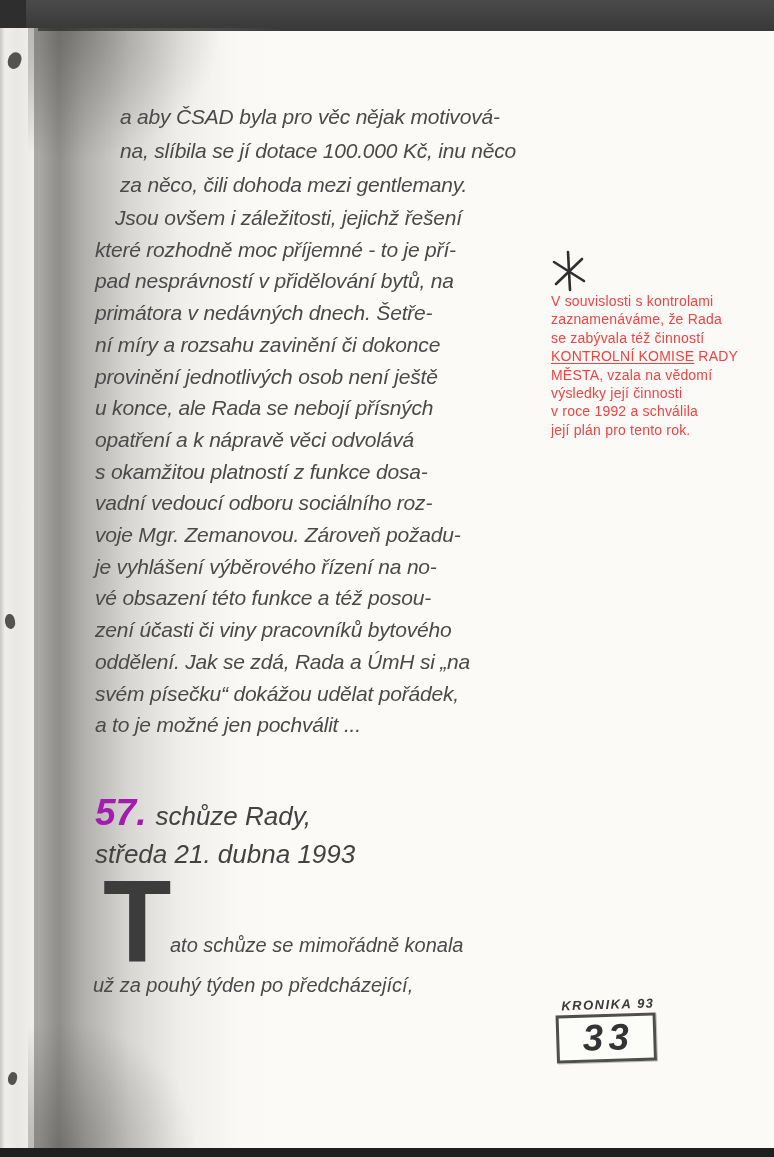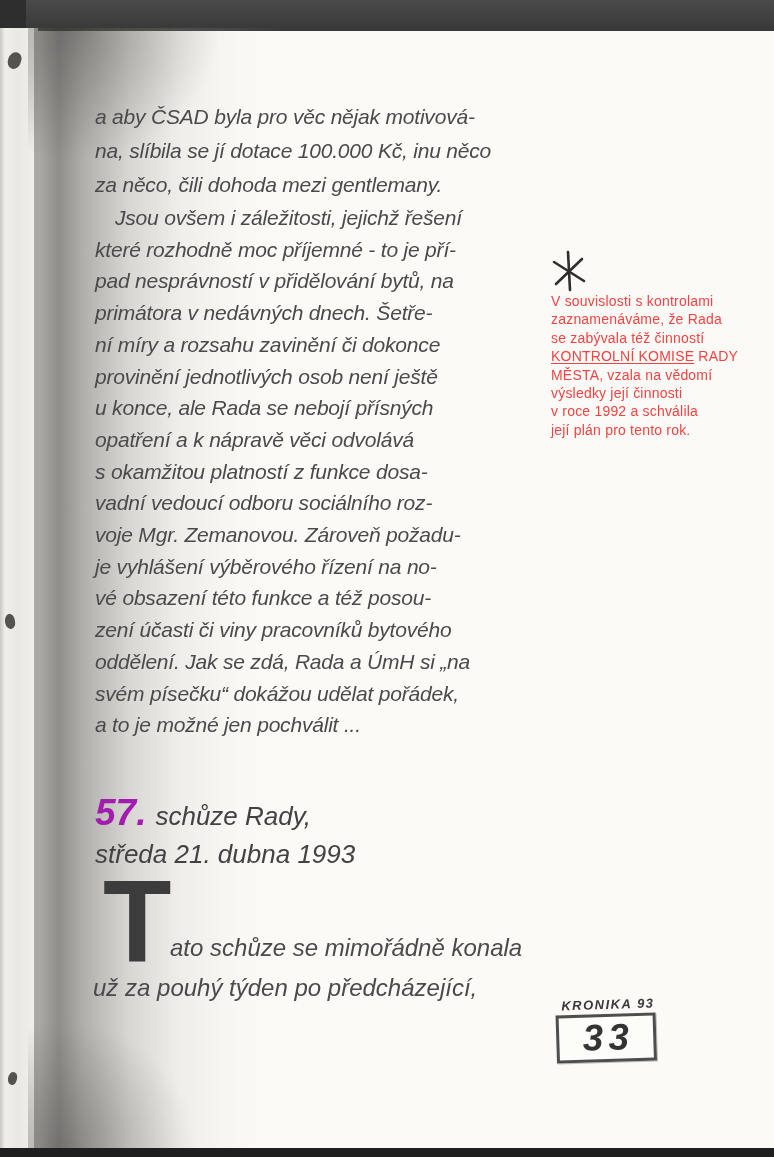--- a/index.html
+++ b/index.html
@@ -31,34 +31,34 @@
   .speck { position:absolute; background:#55534f; border-radius:55% 45% 50% 50%; }
   .speck-1 { left:8px;  top:52px;   width:13px; height:17px; transform:rotate(18deg); }
   .speck-2 { left:5px;  top:614px;  width:10px; height:15px; transform:rotate(-12deg); }
   .speck-3 { left:8px;  top:1072px; width:9px;  height:13px; transform:rotate(10deg); }
 
   
   .hand { font-style:italic; color:#4a4a4a; }
   .col { position:absolute; left:95px; }
   .body-line { white-space:nowrap; font-size:21px; letter-spacing:-0.2px; }
   .para1 { top:100px; }
-  .para1 .body-line { line-height:34px; }
+  .para1 .body-line { line-height:34px;margin-left:25px; }
   .para2 { top:202px; }
   .para2 .body-line { line-height:31.7px; }
   .indent { padding-left:20px; }
 
   .heading { position:absolute; left:95px; top:792px; color:#424242; }
   .heading-number { font-size:37px; font-weight:bold; font-style:italic; color:#a21caf;margin-top:11px; }
   .heading-title { font-size:26px; font-style:italic; margin-left:9px;margin-top:16px; }
   .heading-date { font-size:26px; font-style:italic; line-height:40px; white-space:nowrap; }
 
   .dropcap { position:absolute; left:103px; top:872px; font-size:112px; line-height:100px;
     font-weight:bold; font-style:normal; color:#3c3c3c; transform:scaleY(1.05);
     font-family:"Liberation Sans", sans-serif; }
-  .p3line { position:absolute; white-space:nowrap; font-size:24px; }
+  .p3line { position:absolute; white-space:nowrap; font-size:20px; }
   .p3line-1 { left:170px; top:934px; }
   .p3line-2 { left:93px;  top:974px; }
 
   
   .asterisk { position:absolute; left:551px; top:250px; }
   .note { position:absolute; left:551px; top:292px; width:222px;
     font-size:14px; line-height:18.4px; color:#ef4444; letter-spacing:0.2px; }
   .note-line { white-space:nowrap; }
   .note-underlined { text-decoration:underline; text-underline-offset:2px; }
 

